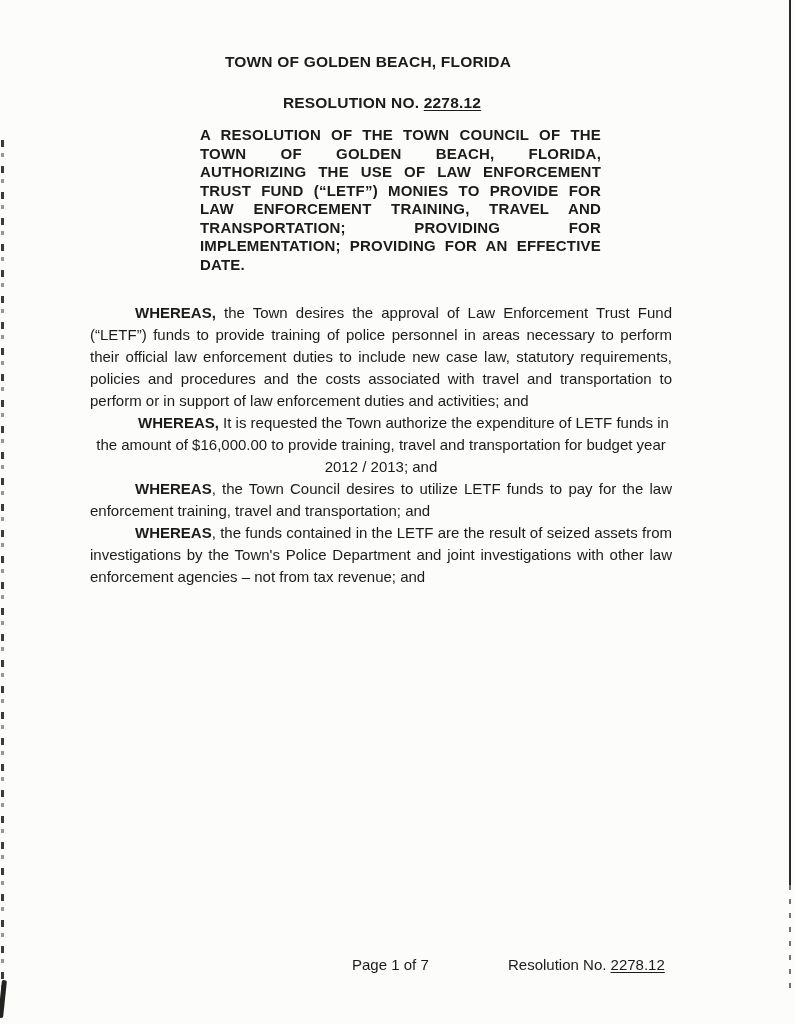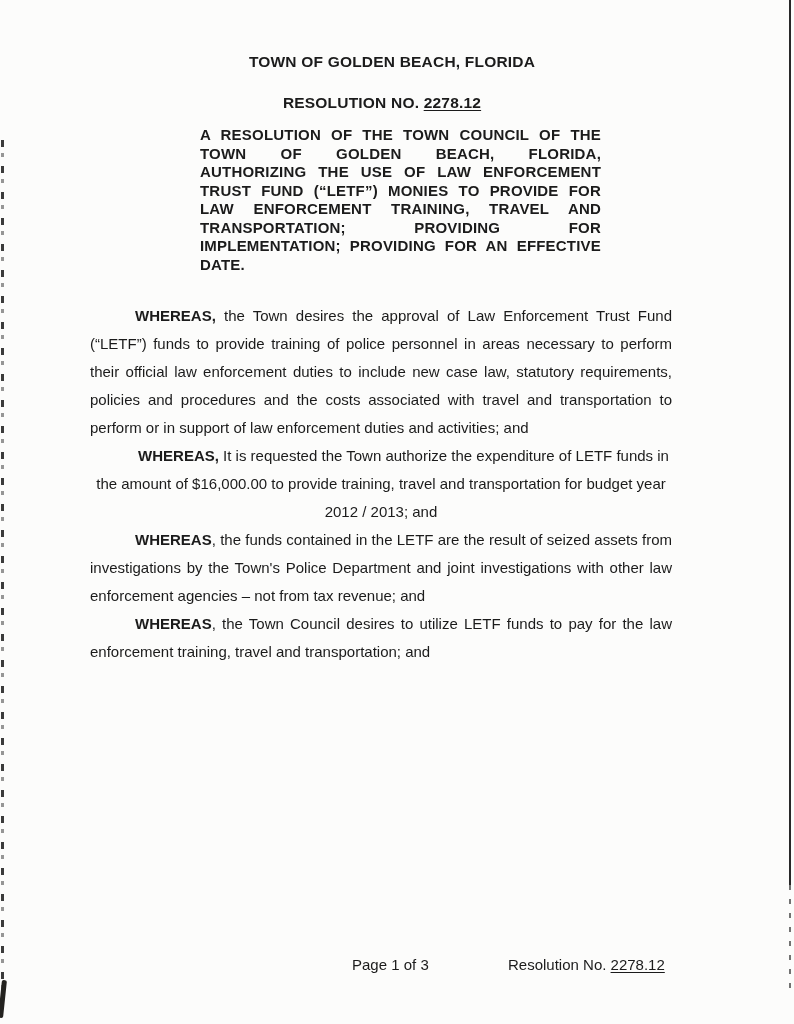--- a/index.html
+++ b/index.html
@@ -14,21 +14,21 @@
     background: #fcfcfb;
     overflow: hidden;
     font-family: "Liberation Sans", "DejaVu Sans", sans-serif;
     color: #1b1b1b;
   }
 
   
   .doc-header {
     position: absolute;
     top: 53px;
-    left: 100px;
+    left: 76px;
     width: 584px;
     text-align: center;
     font-weight: bold;
     font-size: 15.5px;
     letter-spacing: 0.2px;
   }
   .doc-resolution-line {
     position: absolute;
     top: 94px;
     left: 90px;
@@ -57,21 +57,21 @@
     word-spacing: 2px;
   }
 
   
   .body-paragraphs {
     position: absolute;
     top: 302px;
     left: 90px;
     width: 582px;
     font-size: 15px;
-    line-height: 28px;
+    line-height: 22px;
     text-align: justify;
   }
   .body-paragraphs p {
     margin: 0;
     text-indent: 45px;
   }
   .body-paragraphs p:nth-child(2) {
     text-align: center;
   }
   .lead {
@@ -154,23 +154,23 @@
 
   <div class="doc-resolution-line">
     <span>RESOLUTION NO. </span><span class="underlined">2278.12</span>
   </div>
 
   <div class="title-block">A RESOLUTION OF THE TOWN COUNCIL OF THE TOWN OF GOLDEN BEACH, FLORIDA, AUTHORIZING THE USE OF LAW ENFORCEMENT TRUST FUND (“LETF”) MONIES TO PROVIDE FOR LAW ENFORCEMENT TRAINING, TRAVEL AND TRANSPORTATION; PROVIDING FOR IMPLEMENTATION; PROVIDING FOR AN EFFECTIVE DATE.</div>
 
   <div class="body-paragraphs">
       <p><span class="lead">WHEREAS,</span><span> the Town desires the approval of Law Enforcement Trust Fund (“LETF”) funds to provide training of police personnel in areas necessary to perform their official law enforcement duties to include new case law, statutory requirements, policies and procedures and the costs associated with travel and transportation to perform or in support of law enforcement duties and activities; and</span></p>
       <p><span class="lead">WHEREAS,</span><span> It is requested the Town authorize the expenditure of LETF funds in the amount of $16,000.00 to provide training, travel and transportation for budget year 2012 / 2013; and</span></p>
+      <p><span class="lead">WHEREAS</span><span>, the Town Council desires to utilize LETF funds to pay for the law enforcement training, travel and transportation; and</span></p>
       <p><span class="lead">WHEREAS</span><span>, the funds contained in the LETF are the result of seized assets from investigations by the Town's Police Department and joint investigations with other law enforcement agencies – not from tax revenue; and</span></p>
-      <p><span class="lead">WHEREAS</span><span>, the Town Council desires to utilize LETF funds to pay for the law enforcement training, travel and transportation; and</span></p>
     </div>
 
-  <div class="footer-page">Page 1 of 3</div>
+  <div class="footer-page">Page 1 of 7</div>
 
   <div class="footer-resolution">
     <span>Resolution No. </span><span class="underlined">2278.12</span>
   </div>
 
 </div>
 
 </body></html>

